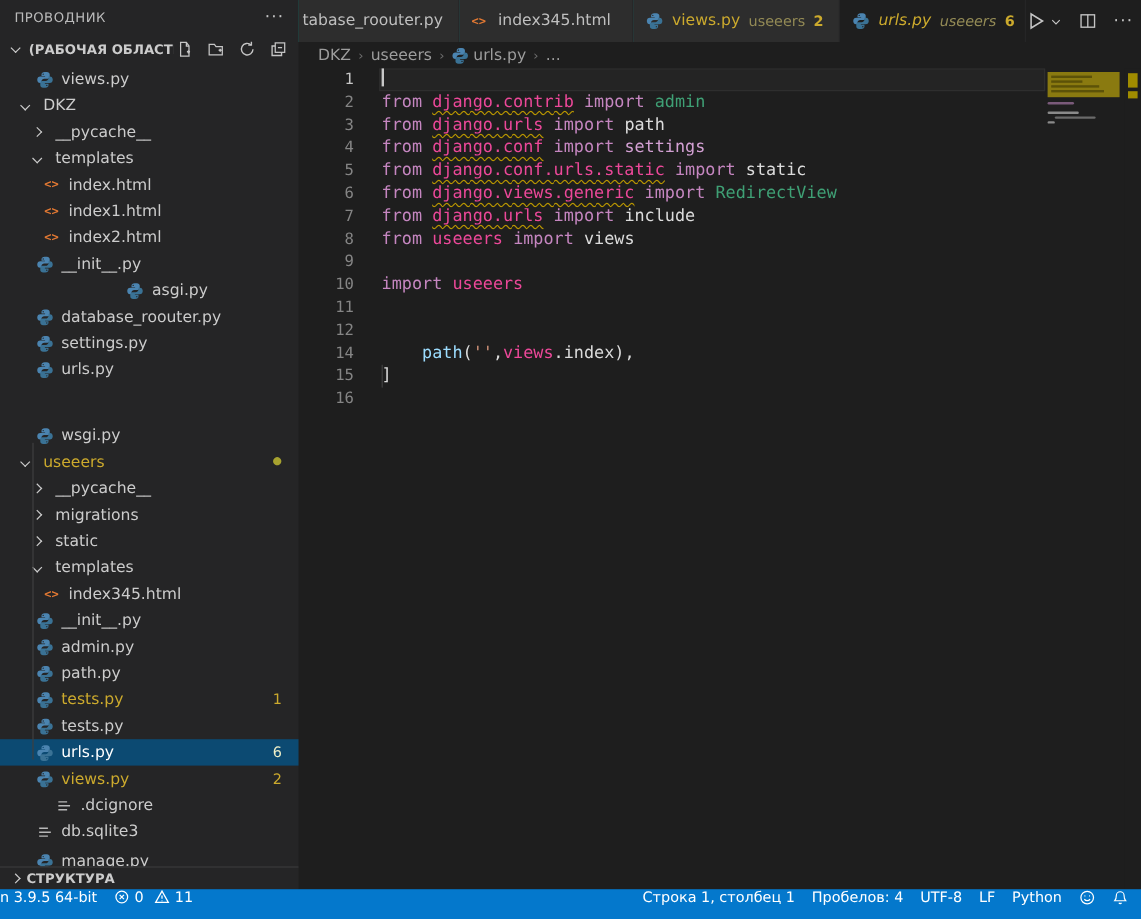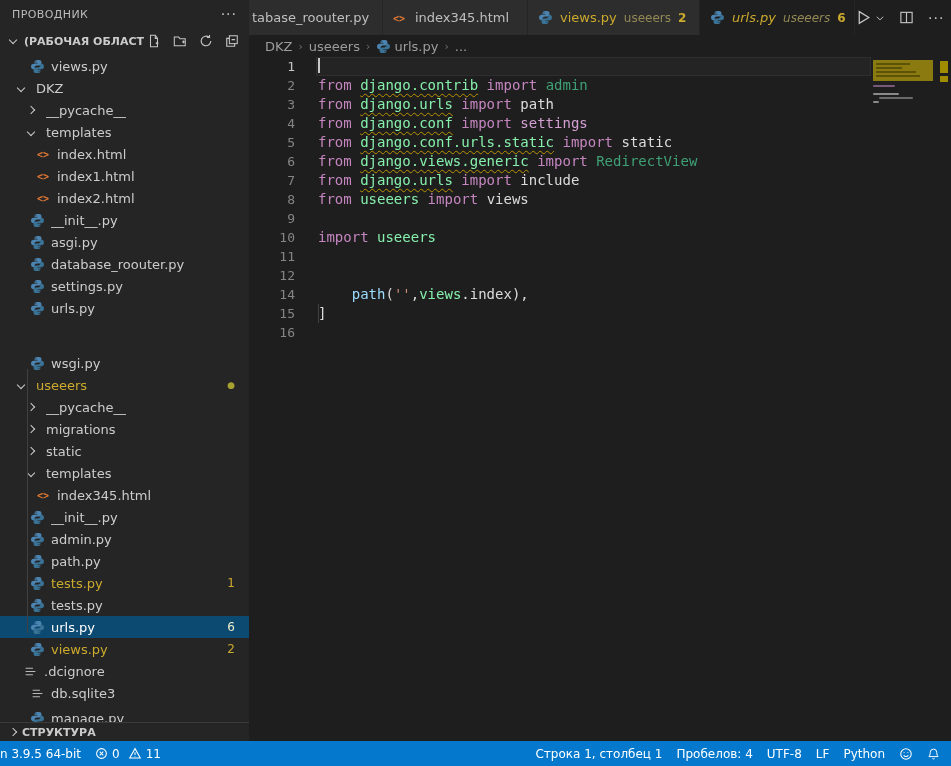--- a/index.html
+++ b/index.html
@@ -70,42 +70,42 @@
             font-family:"DejaVu Sans Mono","Liberation Mono",monospace; font-size:14px; }
   .cur-line { position:absolute; left:67px; right:80px; top:0; height:19px;
               background:#242424; border:1px solid #2e2e2e; }
   .line { height:19px; display:flex; position:relative; line-height:19px; }
   .ln { width:46px; flex:none; text-align:right; color:#858585; font-size:13px; }
   .line.cur .ln { color:#c6c6c6; }
   .ltxt { padding-left:23px; white-space:pre; color:#d4d4d4; }
   .cursor { display:inline-block; width:2px; height:15px; background:#c8c8c8;
             vertical-align:-2px; }
   .tk-k { color:#c586c0; }
-  .tk-m { color:#86efac; }
+  .tk-m { color:#ec4899; }
   .tk-g { color:#3fa075; }
   .tk-w { color:#dcdcdc; }
   .tk-pk { color:#d3a0d3; }
   .tk-v { color:#9cdcfe; }
   .tk-s { color:#ce9178; }
   .sq { text-decoration:underline wavy #b89500; text-decoration-thickness:1px;
         text-underline-offset:3px; text-decoration-skip-ink:none; }
   .ind-guide { position:absolute; left:69px; top:247px; width:1px; height:19px; background:#404040; }
 
   
   .minimap { position:absolute; top:0; bottom:0; left:624px; width:64px; cursor:pointer; }
   .mm-warn { position:absolute; left:0; top:3px; width:60px; height:21px; background:#8a7a10; }
   .mm-warn .mline { position:absolute; left:3px; height:2px; background:#5c5208; }
   .mm-line { position:absolute; height:2px; border-radius:1px; }
   .ruler { position:absolute; top:0; bottom:0; right:0; width:14px; background:#1e1e1e; }
   .ruler .mark { position:absolute; left:3px; width:8px; background:#a08c00; }
 
   
   .statusbar { position:absolute; left:0; right:0; bottom:0; height:25px; background:#0478cc;
                color:#ffffff; display:flex; align-items:center; font-size:12px; }
-  .sb-item { display:flex; align-items:center; gap:4px; padding:0 7px; height:100%; cursor:pointer; }
+  .sb-item { display:flex; gap:4px; padding:0 7px; height:100%; cursor:pointer; }
   .sb-item svg { display:block; }
   .sb-left { display:flex; align-items:center; height:100%; }
   .sb-right { display:flex; align-items:center; margin-left:auto; height:100%; padding-right:4px; }
   .clip { padding-left:0; }
 </style>
 </head>
 <body>
 
 <div class="app">
 
@@ -195,21 +195,21 @@
         </div>
         <div class="trow" style="padding-left: 29px;">
           <span class="ticon">
             <svg width="15" height="15" viewBox="0 0 16 16">
               <path fill="#4b84b0" d="M7.7 1C6 1 4.9 1.8 4.9 3.2v1.4h3.2v.5H3.8C2.2 5.1 1.1 6.2 1.1 8s1 2.9 2.6 2.9h1.2V9.3c0-1.3 1.1-2.3 2.5-2.3h2.9c1.1 0 1.9-.8 1.9-1.9V3.2C12.2 1.9 11.1 1 9.7 1zM6.4 2.4a.6.6 0 1 1 0 1.2.6.6 0 0 1 0-1.2z"></path>
               <path fill="#3a7295" d="M8.3 15c1.7 0 2.8-.8 2.8-2.2v-1.4H7.9v-.5h4.3c1.6 0 2.7-1.1 2.7-2.9s-1-2.9-2.6-2.9h-1.2v1.6c0 1.3-1.1 2.3-2.5 2.3H5.7c-1.1 0-1.9.8-1.9 1.9v1.9C3.8 14.1 4.9 15 6.3 15zm1.3-1.4a.6.6 0 1 1 0-1.2.6.6 0 0 1 0 1.2z"></path>
             </svg>
           </span>
           <span class="tlabel">__init__.py</span>
         </div>
-        <div class="trow" style="padding-left: 29px;">
+        <div class="trow" style="padding-left: 29px; justify-content: center;">
           <span class="ticon">
             <svg width="15" height="15" viewBox="0 0 16 16">
               <path fill="#4b84b0" d="M7.7 1C6 1 4.9 1.8 4.9 3.2v1.4h3.2v.5H3.8C2.2 5.1 1.1 6.2 1.1 8s1 2.9 2.6 2.9h1.2V9.3c0-1.3 1.1-2.3 2.5-2.3h2.9c1.1 0 1.9-.8 1.9-1.9V3.2C12.2 1.9 11.1 1 9.7 1zM6.4 2.4a.6.6 0 1 1 0 1.2.6.6 0 0 1 0-1.2z"></path>
               <path fill="#3a7295" d="M8.3 15c1.7 0 2.8-.8 2.8-2.2v-1.4H7.9v-.5h4.3c1.6 0 2.7-1.1 2.7-2.9s-1-2.9-2.6-2.9h-1.2v1.6c0 1.3-1.1 2.3-2.5 2.3H5.7c-1.1 0-1.9.8-1.9 1.9v1.9C3.8 14.1 4.9 15 6.3 15zm1.3-1.4a.6.6 0 1 1 0-1.2.6.6 0 0 1 0 1.2z"></path>
             </svg>
           </span>
           <span class="tlabel">asgi.py</span>
         </div>
         <div class="trow" style="padding-left: 29px;">
           <span class="ticon">
@@ -343,21 +343,21 @@
         <div class="trow warn" style="padding-left: 29px;">
           <span class="ticon">
             <svg width="15" height="15" viewBox="0 0 16 16">
               <path fill="#4b84b0" d="M7.7 1C6 1 4.9 1.8 4.9 3.2v1.4h3.2v.5H3.8C2.2 5.1 1.1 6.2 1.1 8s1 2.9 2.6 2.9h1.2V9.3c0-1.3 1.1-2.3 2.5-2.3h2.9c1.1 0 1.9-.8 1.9-1.9V3.2C12.2 1.9 11.1 1 9.7 1zM6.4 2.4a.6.6 0 1 1 0 1.2.6.6 0 0 1 0-1.2z"></path>
               <path fill="#3a7295" d="M8.3 15c1.7 0 2.8-.8 2.8-2.2v-1.4H7.9v-.5h4.3c1.6 0 2.7-1.1 2.7-2.9s-1-2.9-2.6-2.9h-1.2v1.6c0 1.3-1.1 2.3-2.5 2.3H5.7c-1.1 0-1.9.8-1.9 1.9v1.9C3.8 14.1 4.9 15 6.3 15zm1.3-1.4a.6.6 0 1 1 0-1.2.6.6 0 0 1 0 1.2z"></path>
             </svg>
           </span>
           <span class="tlabel">views.py</span>
           <span class="tbadge">2</span>
         </div>
-        <div class="trow" style="padding-left: 22px; text-align: center;">
+        <div class="trow" style="padding-left: 45px; text-align: center;">
           <span class="ticon">
             <svg width="13" height="13" viewBox="0 0 16 16" stroke="#b8b8b8" stroke-width="1.4">
               <path d="M2 4h9M2 8h12M2 12h9" fill="none"></path>
             </svg>
           </span>
           <span class="tlabel">.dcignore</span>
         </div>
         <div class="trow" style="padding-left: 29px;">
           <span class="ticon">
             <svg width="13" height="13" viewBox="0 0 16 16" stroke="#b8b8b8" stroke-width="1.4">

